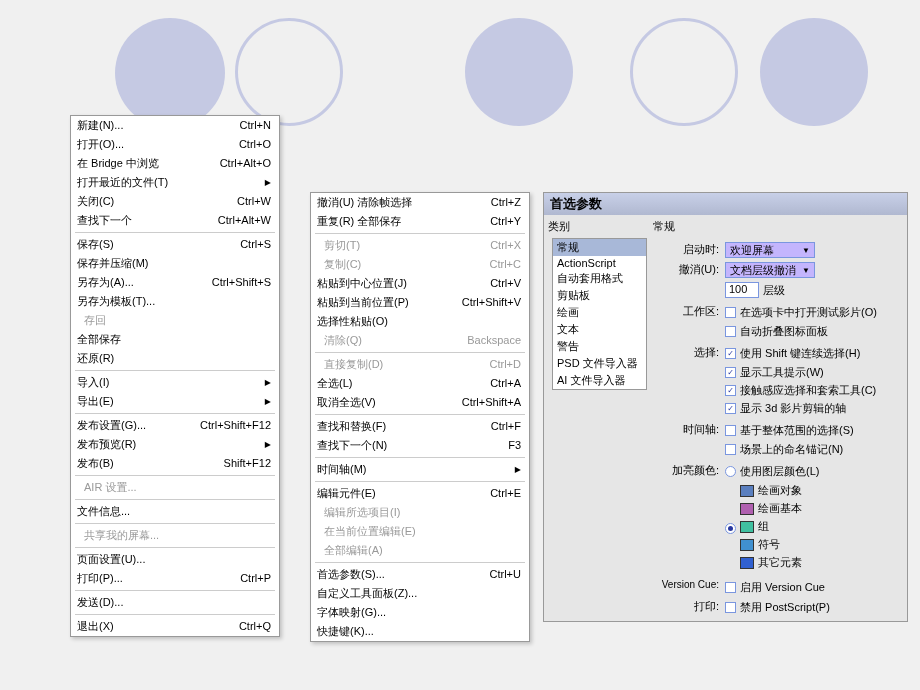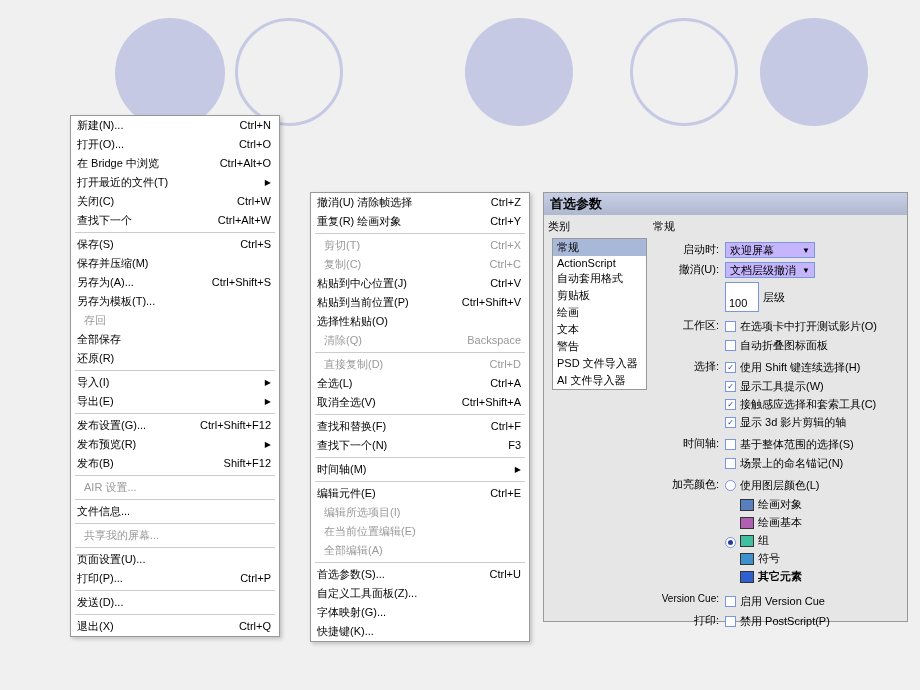--- a/index.html
+++ b/index.html
@@ -25,21 +25,21 @@
 .catlist { width: 95px; border-right: 1px solid #bbb; background: #fff; margin: 4px 0 4px 4px; border: 1px solid #999; }
 .catlist div { padding: 1px 4px; font-size: 11px; }
 .catlist .sel { background: #a8b8d8; }
 .settings { flex: 1; padding: 4px 6px; font-size: 11px; }
 .settings-title { margin-bottom: 8px; }
 .row { display: flex; margin-bottom: 4px; min-height: 16px; }
 .row-lbl { width: 66px; text-align: right; margin-right: 6px; }
 .row-ctrl { flex: 1; display: flex; align-items: center; gap: 4px; flex-wrap: wrap; }
 .dropdown { border: 1px solid #7a96df; background: #c4b5fd; padding: 0 4px; height: 16px; display: inline-flex; align-items: center; min-width: 90px; justify-content: space-between; }
 .dropdown .dd-arrow { font-size: 8px; margin-left: 6px; }
-.txtinput { border: 1px solid #7a96df; background: #fff; padding: 14px 3px; height: 16px; width: 34px; text-align: left; }
+.txtinput { border: 1px solid #7a96df; background: #fff; padding: 0 3px; height: 16px; width: 34px; text-align: left; }
 .cb { width: 11px; height: 11px; border: 1px solid #7a96df; background: #fff; display: inline-flex; align-items: center; justify-content: center; font-size: 8px; color: #2838a0; flex-shrink: 0; }
 .cb.checked::before { content: "✓"; }
 .rb { width: 11px; height: 11px; border: 1px solid #7a96df; border-radius: 50%; background: #fff; display: inline-flex; align-items: center; justify-content: center; flex-shrink: 0; }
 .rb.sel::before { content: ""; width: 5px; height: 5px; border-radius: 50%; background: #2838a0; }
 .opt { display: flex; align-items: center; gap: 4px; margin-bottom: 3px; }
 .color-sw { width: 14px; height: 12px; border: 1px solid #333; }
 .indent { margin-left: 72px; }
 </style>
 </head>
 <body>
@@ -150,21 +150,21 @@
       <span class="lbl">退出(X)</span>
       <span class="sc">Ctrl+Q</span>
     </div>
   </div>
 <div class="menu m2" id="edit-menu">
     <div class="menu-item">
       <span class="lbl">撤消(U) 清除帧选择</span>
       <span class="sc">Ctrl+Z</span>
     </div>
     <div class="menu-item">
-      <span class="lbl">重复(R) 绘画对象</span>
+      <span class="lbl">重复(R) 全部保存</span>
       <span class="sc">Ctrl+Y</span>
     </div>
     <div class="sep"></div>
     <div class="menu-item disabled">
       <span class="lbl">剪切(T)</span>
       <span class="sc">Ctrl+X</span>
     </div>
     <div class="menu-item disabled">
       <span class="lbl">复制(C)</span>
       <span class="sc">Ctrl+C</span>
@@ -351,21 +351,21 @@
               <span>绘画基本</span>
             </div>
             <div class="opt" style="margin-left: 0px;">
               <span class="color-sw" style="background: rgb(64, 192, 160);"></span>
               <span>组</span>
             </div>
             <div class="opt" style="margin-left: 0px;">
               <span class="color-sw" style="background: rgb(64, 144, 208);"></span>
               <span>符号</span>
             </div>
-            <div class="opt" style="margin-left: 0px; font-weight: bold;">
+            <div class="opt" style="margin-left: 0px;">
               <span class="color-sw" style="background: rgb(48, 96, 208);"></span>
               <span>其它元素</span>
             </div>
           </div>
       </div>
 
       <div class="row" style="margin-top:6px;">
         <div class="row-lbl" style="font-size:10px;">Version Cue:</div>
         <div class="row-ctrl">
             <span class="cb"></span>

